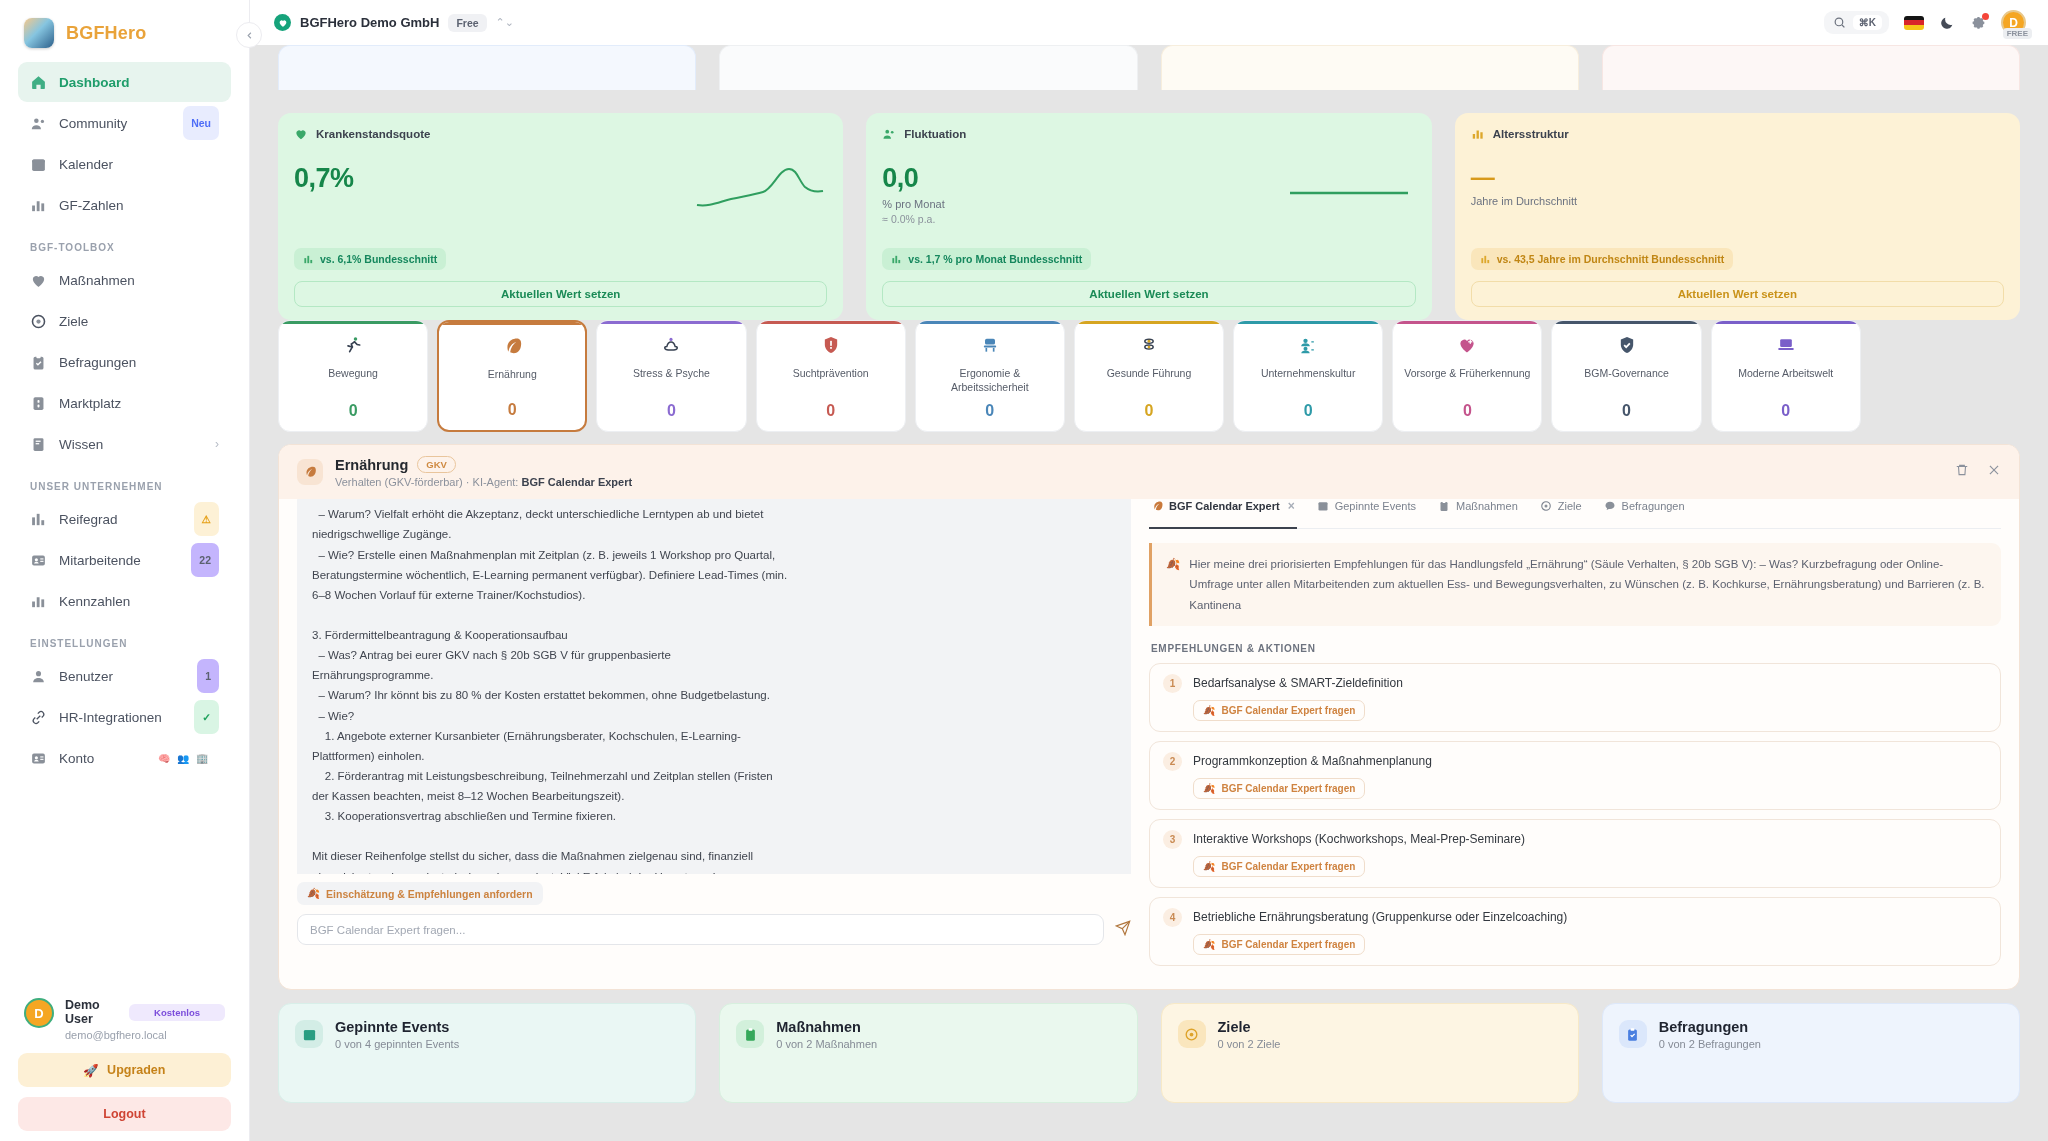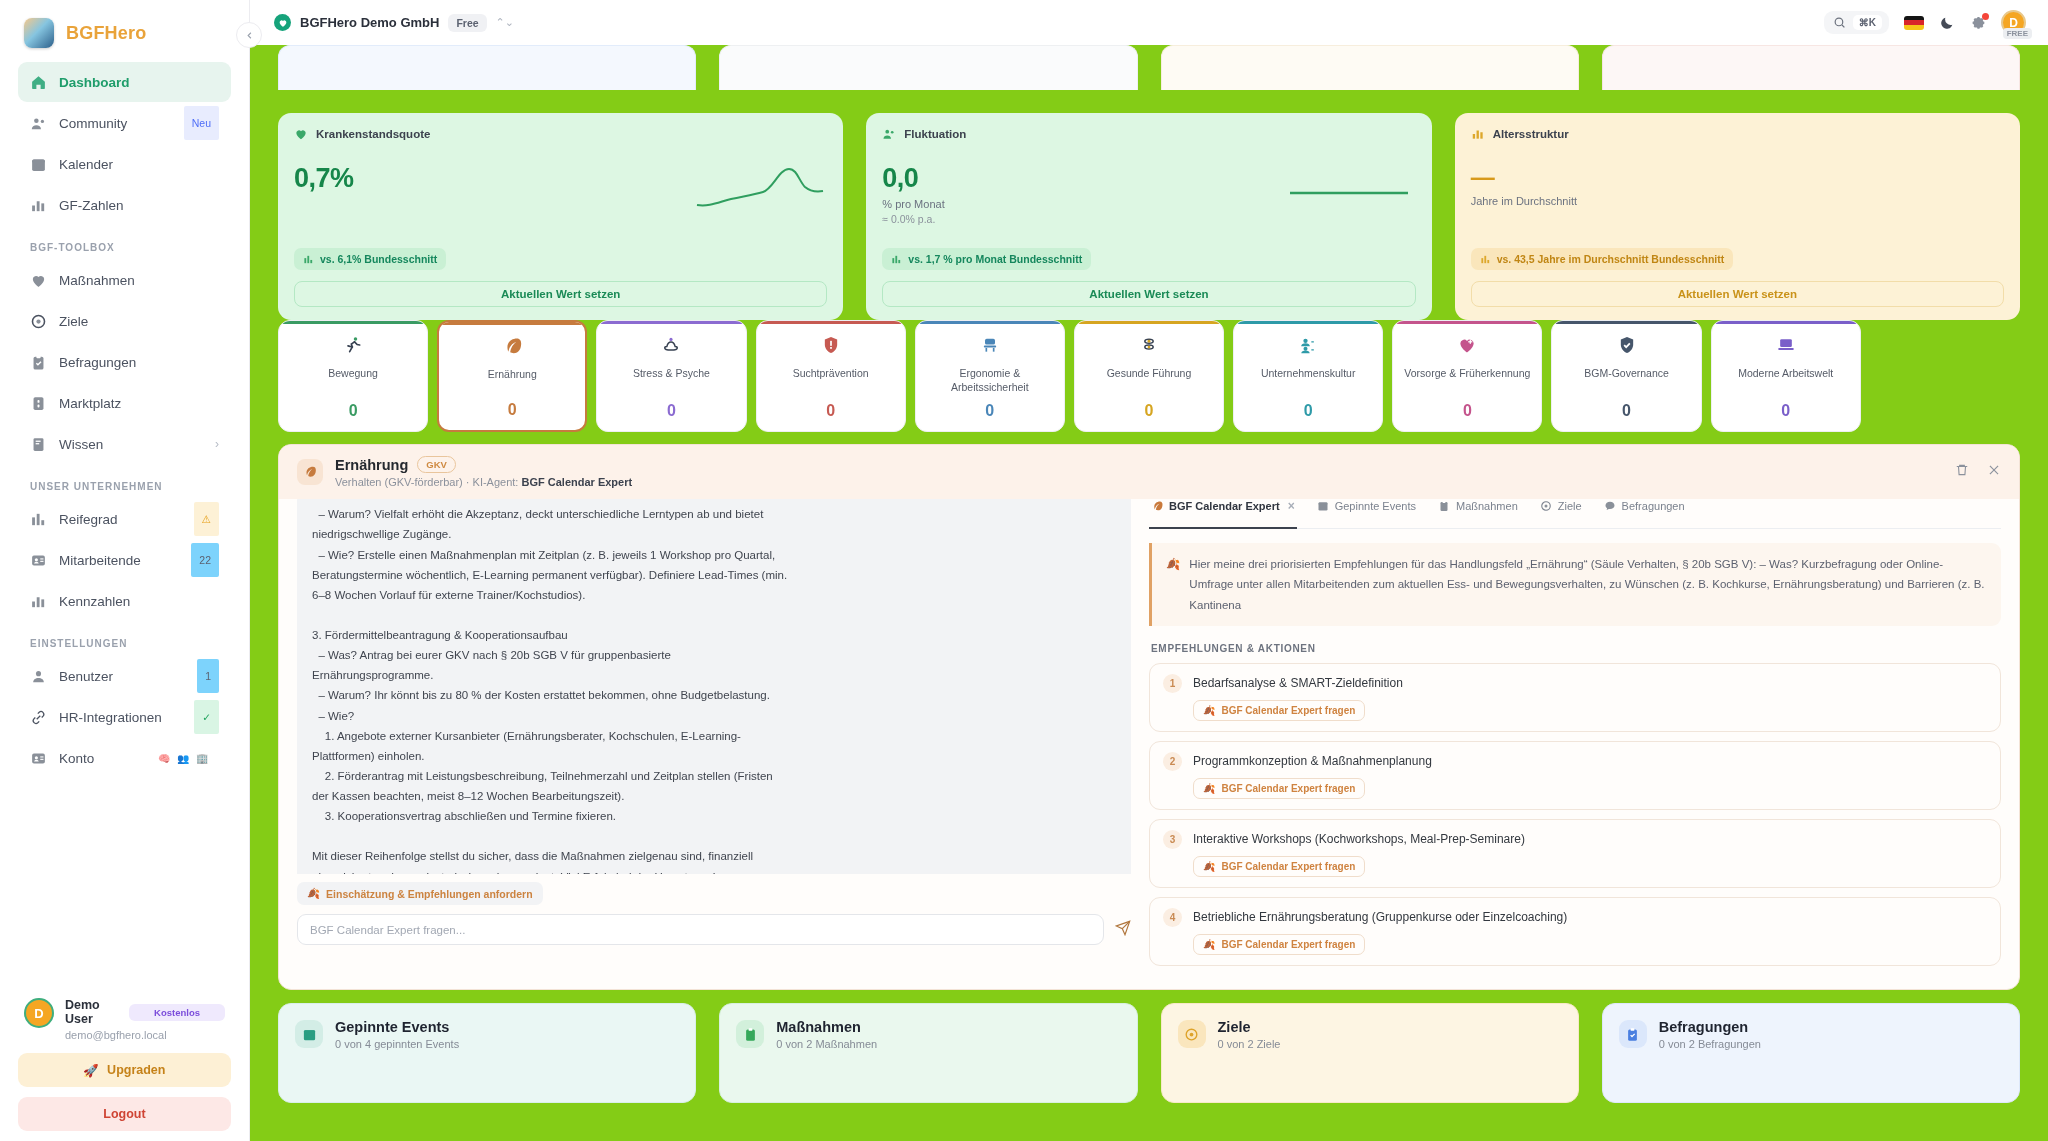--- a/index.html
+++ b/index.html
@@ -45,24 +45,24 @@
     font-size: 13.5px; color: #4b5260; margin-bottom: 1px;
     position: relative;
   }
   .nav-item.active { background: #e7f4ee; color: #18archive; }
   .nav-item.active { background: #e7f4ee; }
   .nav-item.active .nav-label { color: #1f9d6b; font-weight: 600; }
   .nav-icon { width: 17px; height: 17px; flex: 0 0 17px; display:flex; align-items:center; justify-content:center; }
   .nav-icon svg { width: 17px; height: 17px; display:block; }
   .nav-label { flex: 1; white-space: nowrap; }
   .nav-badge {
-    font-size: 10.5px; font-weight: 400; padding: 11px 8px; border-radius: 2px;
+    font-size: 10.5px; font-weight: 700; padding: 11px 8px; border-radius: 7px;
   }
   .badge-neu { color: #4f6ef7; background: #e8ecfe; }
-  .badge-count { color: #5b6170; background: #7dd3fc; min-width: 22px; text-align: right; }
+  .badge-count { color: #5b6170; background: #c4b5fd; min-width: 22px; text-align: right; }
   .badge-warn { color: #e6a018; background: #fdf1d6; }
   .badge-ok { color: #20a35d; background: #d9f5e4; }
   .emoji-badges { font-size: 10px; letter-spacing: 2px; }
 
   .nav-section {
     font-size: 10px; font-weight: 700; letter-spacing: 1px;
     color: #9aa1ad; padding: 16px 12px 7px 12px; text-transform: uppercase;
   }
   .chev { color: #b6bcc6; font-size: 12px; }
 
@@ -81,21 +81,21 @@
   .user-mail { font-size: 11px; color: #9aa1ad; margin-top: 3px; }
 
   .side-btn {
     height: 34px; border-radius: 9px; display: flex; align-items: center; justify-content: center;
     gap: 8px; font-size: 12.5px; font-weight: 700; margin-bottom: 10px;
   }
   .btn-upgrade { background: #fdf0d5; color: #c58219; }
   .btn-logout { background: #fde8e6; color: #cf4434; }
 
   
-  #main { flex: 1; height: 1141px; position: relative; overflow: hidden; background:#84cc16; }
+  #main { flex: 1; height: 1141px; position: relative; overflow: hidden; background:#e5e5e5; }
 
   #topbar {
     height: 45px; display: flex; align-items: center; justify-content: space-between;
     padding: 0 22px 0 24px; background: #fff; position: relative; z-index: 5;
   }
   .org { display: flex; align-items: center; gap: 9px; }
   .org-logo { width: 17px; height: 17px; border-radius: 50%; background: #16a37b; display:flex; align-items:center; justify-content:center; }
   .org-logo svg { width: 10px; height: 10px; }
   .org-name { font-size: 13px; font-weight: 700; color: #2b303b; }
   .org-plan { font-size: 10.5px; font-weight: 700; color: #5b6170; background: #f0f1f4; padding: 3px 8px; border-radius: 6px; }

